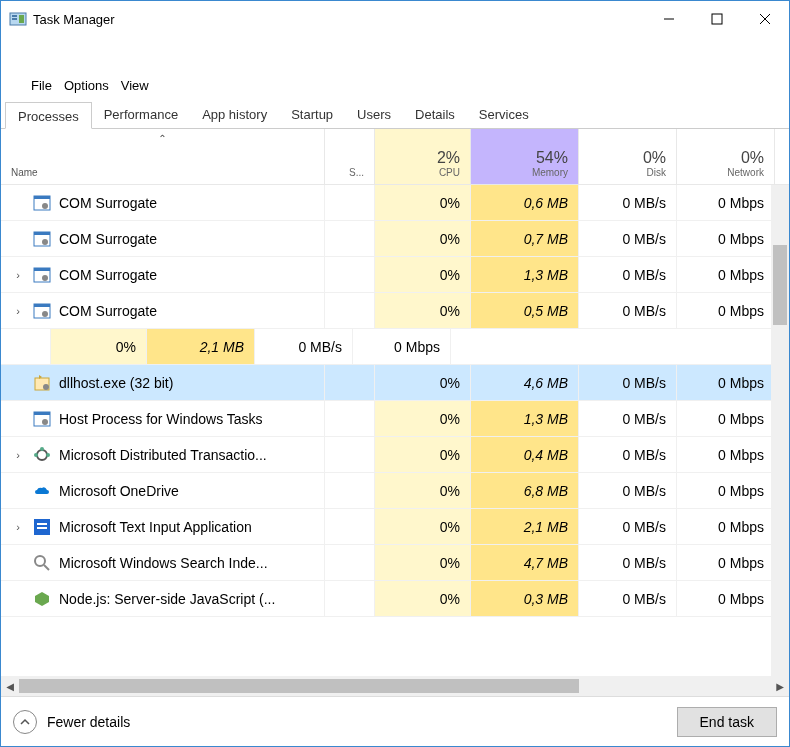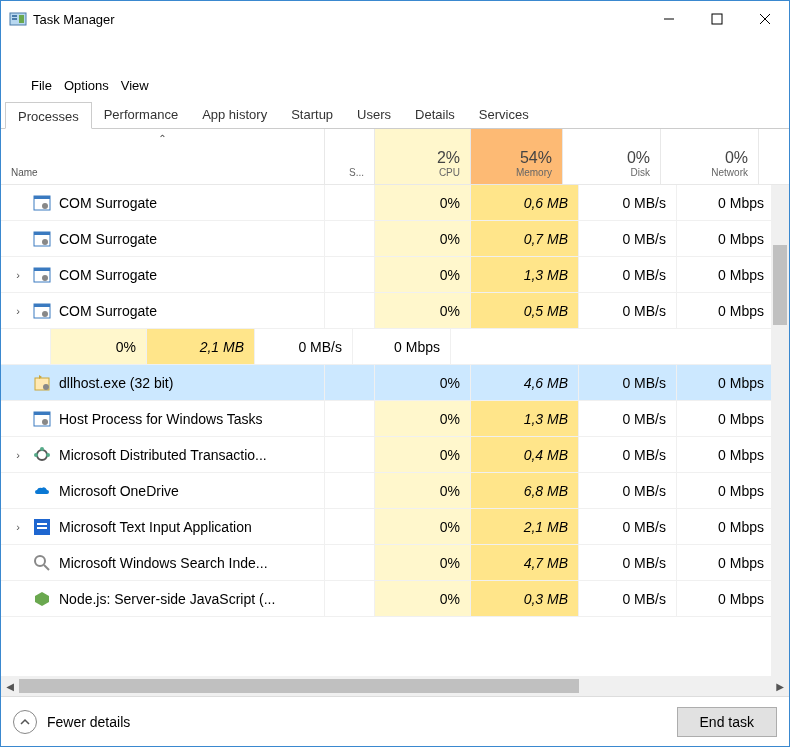--- a/index.html
+++ b/index.html
@@ -18,21 +18,21 @@
 .headers { display: flex; height: 56px; border-bottom: 1px solid #e8e8e8; font-size: 13px; color: #444; }
 .hcol { border-right: 1px solid #e8e8e8; display: flex; flex-direction: column; justify-content: flex-end; padding: 4px 10px 6px; position: relative; }
 .hcol.name { width: 324px; justify-content: flex-end; }
 .hcol.status { width: 50px; }
 .hcol.num { text-align: right; }
 .hcol .pct { font-size: 16px; text-align: right; }
 .hcol .sub { font-size: 10px; color: #666; text-align: right; }
 .hcol.name .sub { text-align: left; color: #555; }
 .sort-arrow { position: absolute; top: 4px; left: 50%; transform: translateX(-50%); font-size: 10px; color: #444; }
 .cpu { width: 96px; background: #fff7cc; }
-.mem { width: 92px; background: #fdba74; }
+.mem { width: 108px; background: #c4b5fd; }
 .disk { width: 98px; }
 .net { width: 98px; }
 .rows { flex: 1; overflow: hidden; position: relative; }
 .row { display: flex; height: 36px; align-items: center; border-bottom: 1px solid #f0f0f0; font-size: 14px; }
 .row.selected { background: #cce8ff; }
 .cell { padding: 0 10px; border-right: 1px solid #f0f0f0; height: 100%; display: flex; align-items: center; }
 .cell.name { width: 324px; gap: 8px; }
 .cell.status { width: 50px; }
 .cell.num { justify-content: flex-end; }
 .cell.cpu { width: 96px; background: #fff7cc; }

